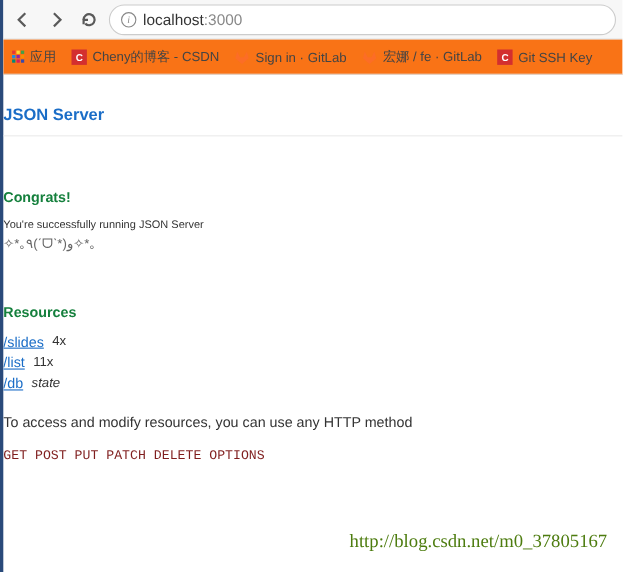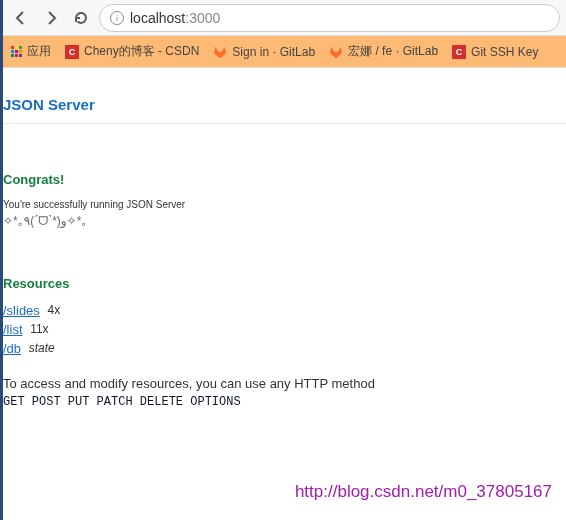--- a/index.html
+++ b/index.html
@@ -3,41 +3,41 @@
   <meta charset="utf-8">
   <style>
     * { margin: 0; padding: 0; box-sizing: border-box; }
     body { font-family: -apple-system, "Segoe UI", Arial, sans-serif; width: 566px; height: 520px; background: #fff; position: relative; border-left: 3px solid #2a4a7a; }
     .toolbar { display: flex; align-items: center; height: 36px; padding: 0 6px; gap: 6px; border-bottom: 1px solid #e0e0e0; background: #f7f7f7; }
     .nav-btn { width: 24px; height: 24px; display: flex; align-items: center; justify-content: center; color: #5a5a5a; font-size: 18px; }
     .addr-bar { flex: 1; display: flex; align-items: center; height: 28px; background: #fff; border: 1px solid #ccc; border-radius: 14px; padding: 0 10px; gap: 6px; color: #333; font-size: 14px; }
     .info-icon { width: 14px; height: 14px; border: 1px solid #888; border-radius: 50%; display: inline-flex; align-items: center; justify-content: center; font-size: 9px; color: #888; font-family: Georgia, serif; font-style: italic; }
     .addr-bar .host { color: #333; }
     .addr-bar .port { color: #888; }
-    .bookmarks { display: flex; align-items: center; height: 32px; padding: 0 8px; gap: 14px; border-bottom: 1px solid #e0e0e0; font-size: 12px; color: #444; background: #fdba74; overflow: hidden; white-space: nowrap; }
+    .bookmarks { display: flex; align-items: center; height: 32px; padding: 0 8px; gap: 14px; border-bottom: 1px solid #e0e0e0; font-size: 12px; color: #444; background: #f97316; overflow: hidden; white-space: nowrap; }
     .bm-item { display: flex; align-items: center; gap: 5px; }
     .apps-icon { display: inline-grid; grid-template-columns: repeat(3,3px); grid-template-rows: repeat(3,3px); gap: 1px; }
     .apps-icon span:nth-child(1){background:#e53935}.apps-icon span:nth-child(2){background:#fdd835}.apps-icon span:nth-child(3){background:#43a047}
     .apps-icon span:nth-child(4){background:#1e88e5}.apps-icon span:nth-child(5){background:#8e24aa}.apps-icon span:nth-child(6){background:#fb8c00}
     .apps-icon span:nth-child(7){background:#00897b}.apps-icon span:nth-child(8){background:#d81b60}.apps-icon span:nth-child(9){background:#3949ab}
     .csdn-icon { width: 14px; height: 14px; background: #d32f2f; color: #fff; font-size: 9px; font-weight: bold; display: inline-flex; align-items: center; justify-content: center; }
     .gitlab-icon { width: 14px; height: 14px; display: inline-block; }
     .content { padding: 0; }
     .title { color: #1a6dc7; font-size: 15px; font-weight: 700; padding: 28px 0 10px 0; border-bottom: 1px solid #eaeaea; }
     .section-h { font-weight: 600; font-size: 13px; color: #15803d; margin-top: 48px; margin-bottom: 12px; }
     .msg { font-size: 10px; color: #333; margin-top: 0; }
     .kao { font-size: 12px; color: #666; margin-top: 4px; }
     .res { font-size: 13px; margin-top: 4px; }
     .res a { color: #1a6dc7; text-decoration: underline; }
     .res .count { color: #333; font-size: 12px; vertical-align: top; margin-left: 4px; }
     .res-slides .count, .res-list .count { font-size: 12px; }
     .res-db .count { font-style: italic; font-size: 12px; }
     .note { font-size: 13px; color: #333; margin-top: 20px; }
-    .methods { font-family: "Courier New", monospace; font-size: 12px; color: #0f172a; margin-top: 4px; letter-spacing: 0; }
-    .watermark { position: absolute; bottom: 18px; right: 14px; color: #a21caf; font-size: 17px; font-family: Liberation Sans, sans-serif; pointer-events: none; text-align: center; }
+    .methods { font-family: "Courier New", monospace; font-size: 12px; color: #7f1d1d; margin-top: 16px; letter-spacing: 0; }
+    .watermark { position: absolute; bottom: 18px; right: 14px; color: #4d7c0f; font-size: 17px; font-family: Liberation Serif, serif; pointer-events: none; text-align: center; }
   </style>
 </head>
 <body>
 
 <div class="toolbar">
   <div class="nav-btn">
     <svg width="16" height="16" viewBox="0 0 16 16">
         <path d="M10 2 L4 8 L10 14" stroke="#5a5a5a" stroke-width="2" fill="none"></path>
       </svg>
   </div>

